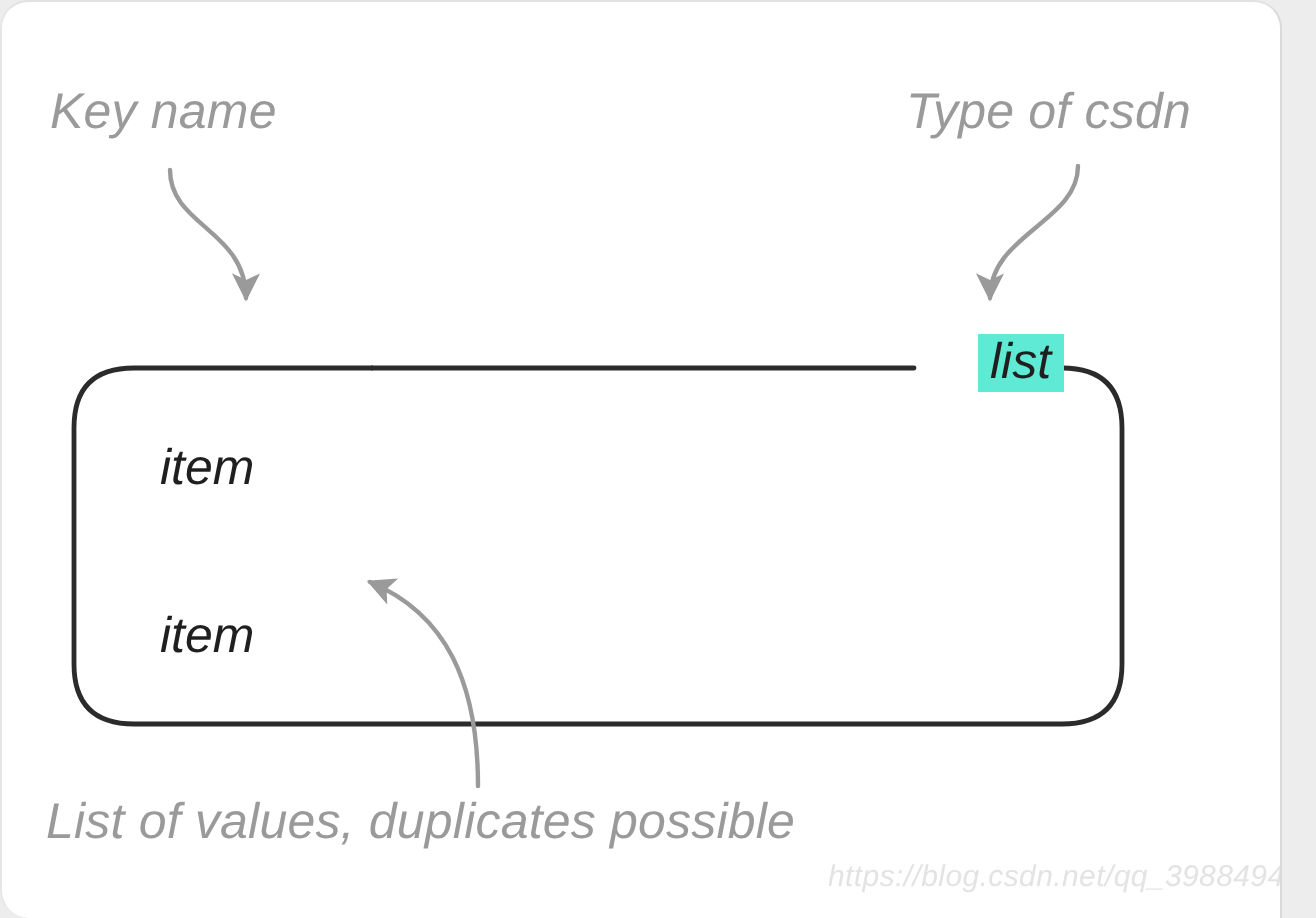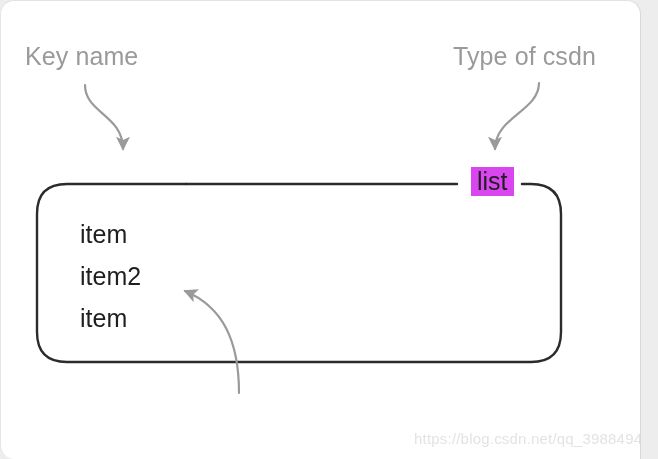--- a/index.html
+++ b/index.html
@@ -10,20 +10,21 @@
   body {
     width: 658px;
     height: 459px;
     overflow: hidden;
     font-family: "Liberation Sans", sans-serif;
   }
   #canvas {
     position: relative;
     width: 658px;
     height: 459px;
+    font-style: italic;
   }
   
   .page-backdrop {
     position: absolute;
     inset: 0;
     background: #ededed;
   }
   
   .card {
     position: absolute;
@@ -60,21 +61,21 @@
   .lbl-caption { left: 22px; top: 396px; }
 
   .mono-txt {
     position: absolute;
     color: #1f1f1f;
     font-size: 25px;
     font-family: "Liberation Sans", sans-serif;
     white-space: nowrap;
   }
   .txt-list-key { left: 79px; top: 166px; background: #ffffff; padding: 0 6px 0 4px; }
-  .txt-list-type { left: 470px; top: 166px; background: #d946ef; padding: 0 6px 0 6px; }
+  .txt-list-type { left: 488px; top: 166px; background: #5eead4; padding: 0 6px 0 6px; }
   .txt-item-1 { left: 79px; top: 219px; }
   .txt-item-2 { left: 79px; top: 261px; }
   .txt-item-3 { left: 79px; top: 303px; }
 
   .watermark {
     position: absolute;
     left: 413px;
     top: 429px;
     color: #e3e3e3;
     font-size: 15px;
@@ -116,26 +117,26 @@
 
       <path d="M 538,82 C 538,110 494,116 494,148" fill="none" stroke="#9a9a9a" stroke-width="2.2" stroke-linecap="round" marker-end="url(#arrowhead-gray)"></path>
 
       <path d="M 238,392 C 238,340 222,306 184,290" fill="none" stroke="#9a9a9a" stroke-width="2.2" stroke-linecap="round" marker-end="url(#arrowhead-gray)"></path>
     </svg>
 
     <div class="lbl lbl-key-name">Key name</div>
 
     <div class="lbl lbl-type-of-value">Type of csdn</div>
 
+    <div class="lbl lbl-caption">List of values, duplicates possible</div>
 
 
     <div class="mono-txt txt-list-type">list</div>
 
     <div class="mono-txt txt-item-1">item</div>
 
-    <div class="mono-txt txt-item-2">item2</div>
 
     <div class="mono-txt txt-item-3">item</div>
 
     <div class="watermark">https://blog.csdn.net/qq_39884947</div>
 
   </div>
 </div>
 
 </body></html>

